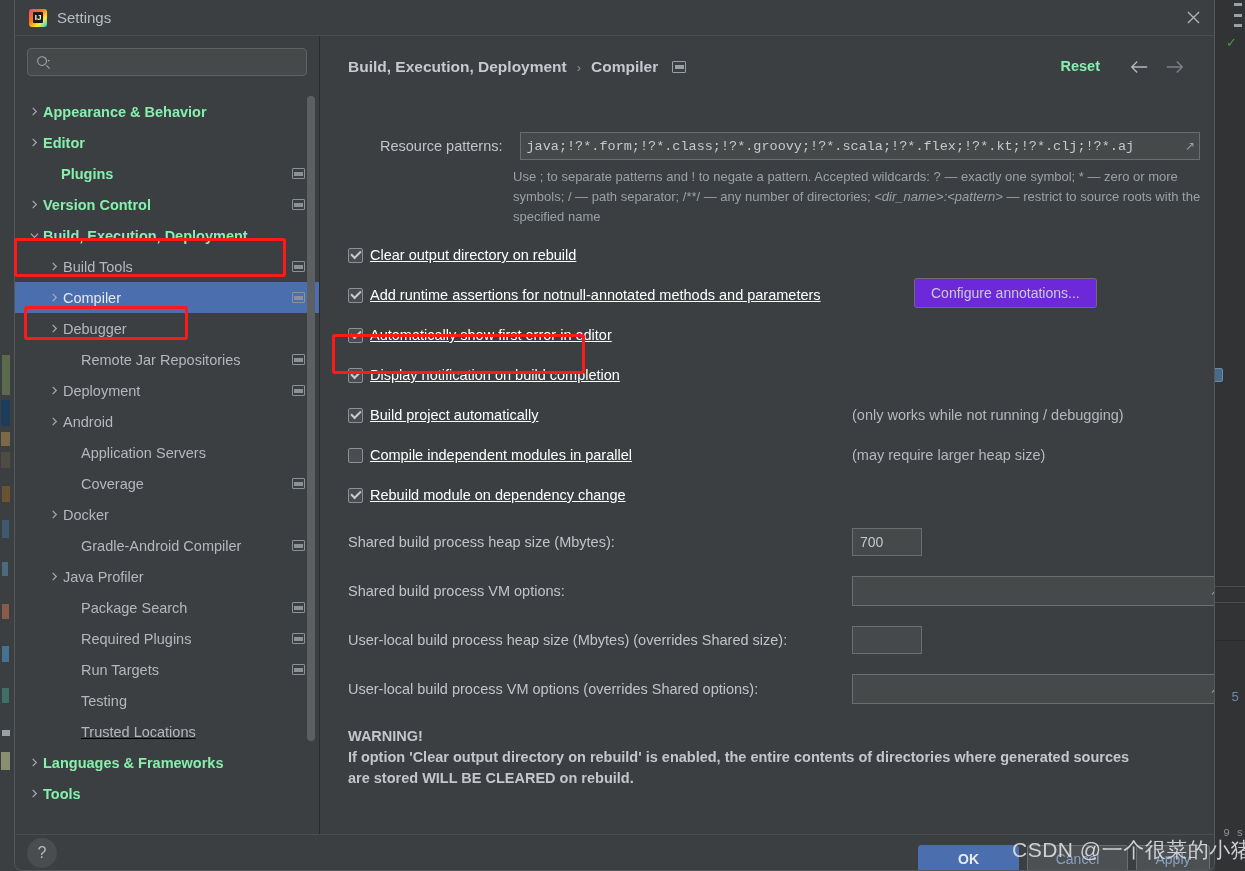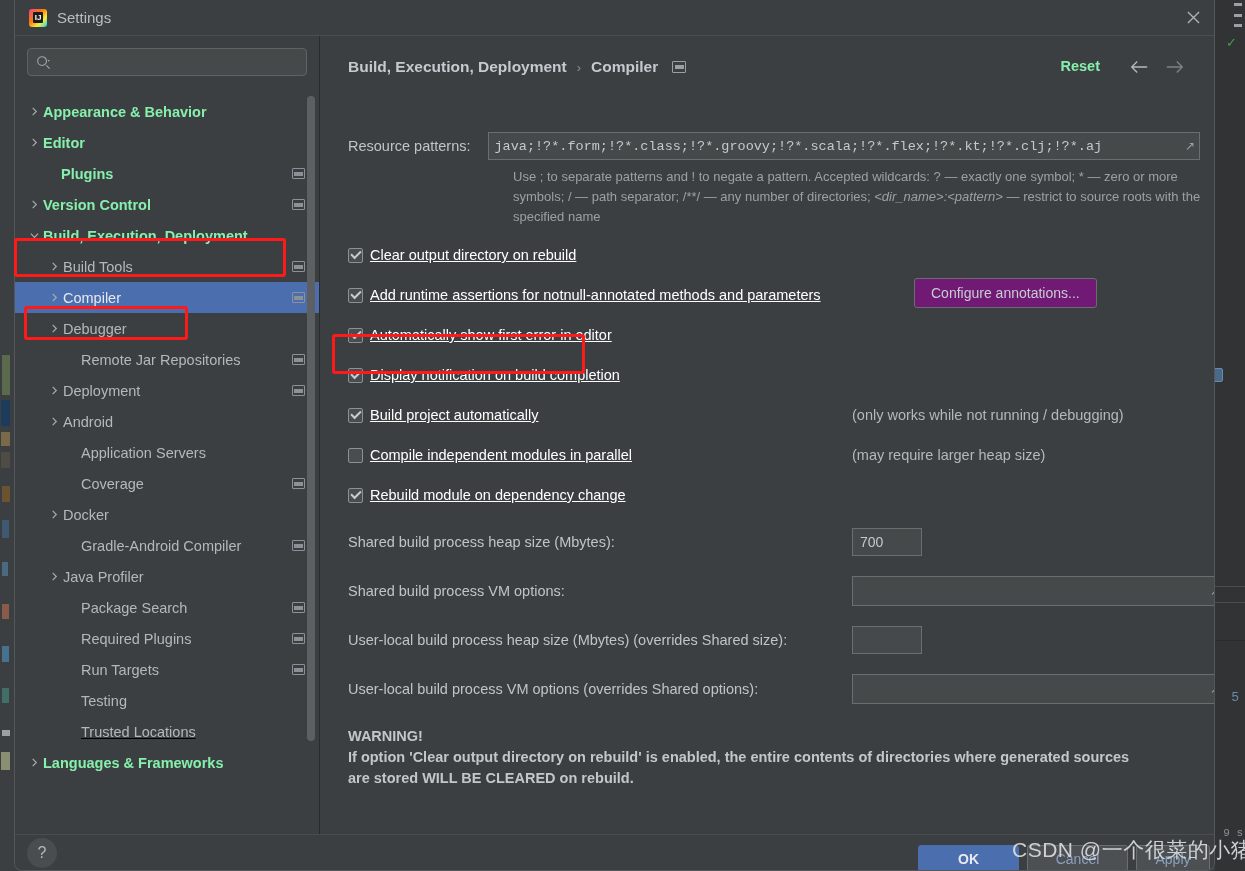--- a/index.html
+++ b/index.html
@@ -184,21 +184,21 @@
   #nav-fwd  { right: 28px; color: #7e8288; }
   #nav-back svg, #nav-fwd svg { width: 20px; height: 16px; }
 
   
   #content {
     position: absolute; left: 0; top: 60px; width: 896px; height: 738px;
     padding: 0 16px 0 28px;
   }
 
   .row-res { display: flex; align-items: center; margin-top: 36px; }
-  #res-label { color: #c0c4c9; font-size: 14.5px; white-space: nowrap; }
+  #res-label { color: #c0c4c9; font-size: 14.5px; white-space: nowrap; margin-left: 32px; }
   #res-input-wrap {
     margin-left: 17px; flex: 1; height: 28px;
     background: #45494a; border: 1px solid #6a6e70;
     display: flex; align-items: center; padding: 0 4px 0 6px;
   }
   #res-input {
     flex: 1; background: transparent; border: none; outline: none;
     color: #c5c9cd; font-size: 13.5px; font-family: "Liberation Mono", monospace;
   }
   .expand-icon { color: #9aa0a6; width: 14px; text-align: right; font-size: 12px; }
@@ -224,21 +224,21 @@
     border-left: 2px solid #c8ccd0; border-bottom: 2px solid #c8ccd0;
     transform: rotate(-45deg) translate(1px,-1px);
   }
   .opt-label { margin-left: 7px; color: #ffffff; font-size: 14.5px; white-space: nowrap; text-decoration: underline; }
   .opt-note {
     position: absolute; left: 504px; color: #b4b8bd; font-size: 14.5px; white-space: nowrap;
   }
   #configure-annotations {
     position: absolute; left: 566px; top: -5px;
     height: 30px; padding: 4px 16px;
-    background: #701a75; border: 1px solid #6a6e70; border-radius: 3px;
+    background: #6d28d9; border: 1px solid #6a6e70; border-radius: 3px;
     color: #c8ccd0; font-size: 14px;
     display: flex; align-items: center;
   }
 
   .field-row { display: flex; align-items: center; height: 28px; margin-top: 21px; position: relative; }
   .field-label { color: #c0c4c9; font-size: 14.5px; white-space: nowrap; }
   .small-field {
     position: absolute; left: 504px; width: 70px; height: 28px;
     background: #45494a; border: 1px solid #6a6e70;
     display: flex; align-items: center; padding: 0 7px;
@@ -512,20 +512,28 @@
           <span class="tree-label">Trusted Locations</span>
         </div>
         <div class="tree-row bold" style="padding-left: 10px; align-items: center;">
           <span class="tree-arrow">
             <svg viewBox="0 0 10 10" fill="none">
               <path d="M3 1 L7 5 L3 9" stroke="currentColor" stroke-width="1.3"></path>
             </svg>
           </span>
           <span class="tree-label">Languages &amp; Frameworks</span>
         </div>
+        <div class="tree-row bold" style="padding-left: 10px;">
+          <span class="tree-arrow">
+            <svg viewBox="0 0 10 10" fill="none">
+              <path d="M3 1 L7 5 L3 9" stroke="currentColor" stroke-width="1.3"></path>
+            </svg>
+          </span>
+          <span class="tree-label">Tools</span>
+        </div>
       </div>
     <div id="tree-scrollbar"></div>
   </div>
   <div id="sidebar-divider"></div>
 
   <div id="main-panel">
 
     <div id="breadcrumb-bar">
       <span class="crumb">Build, Execution, Deployment</span>
       <span class="crumb-sep">›</span>

